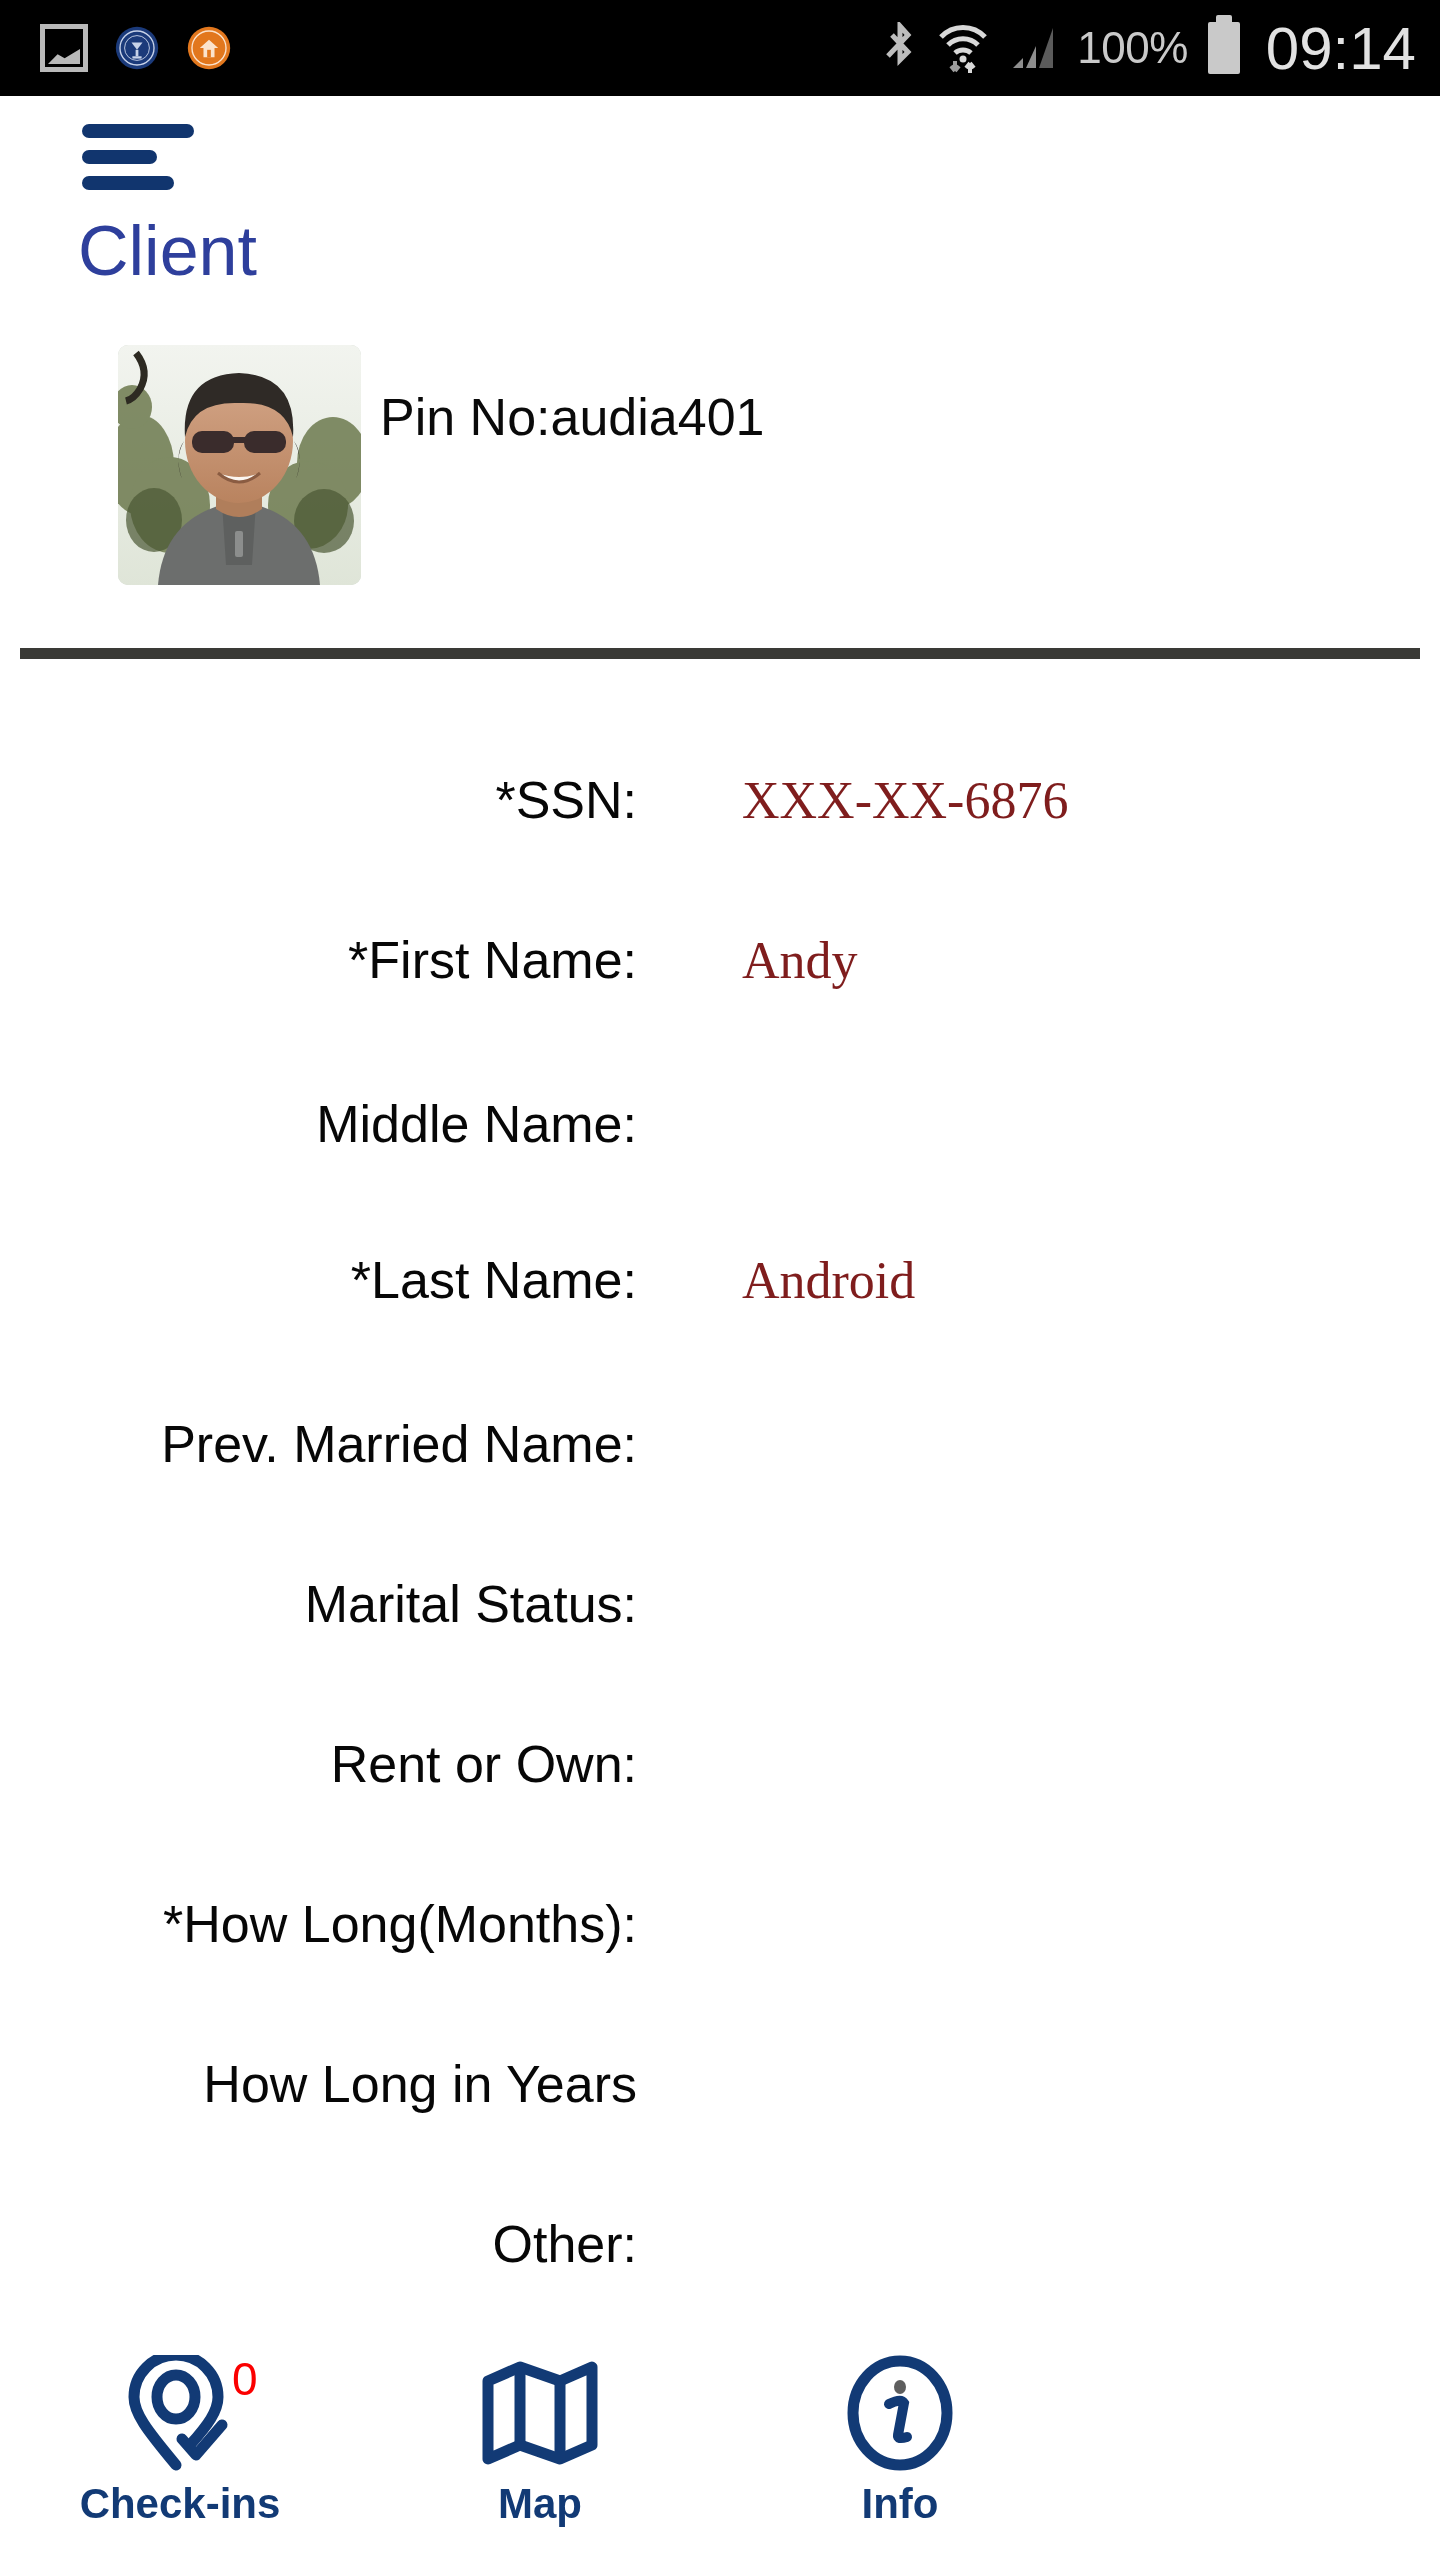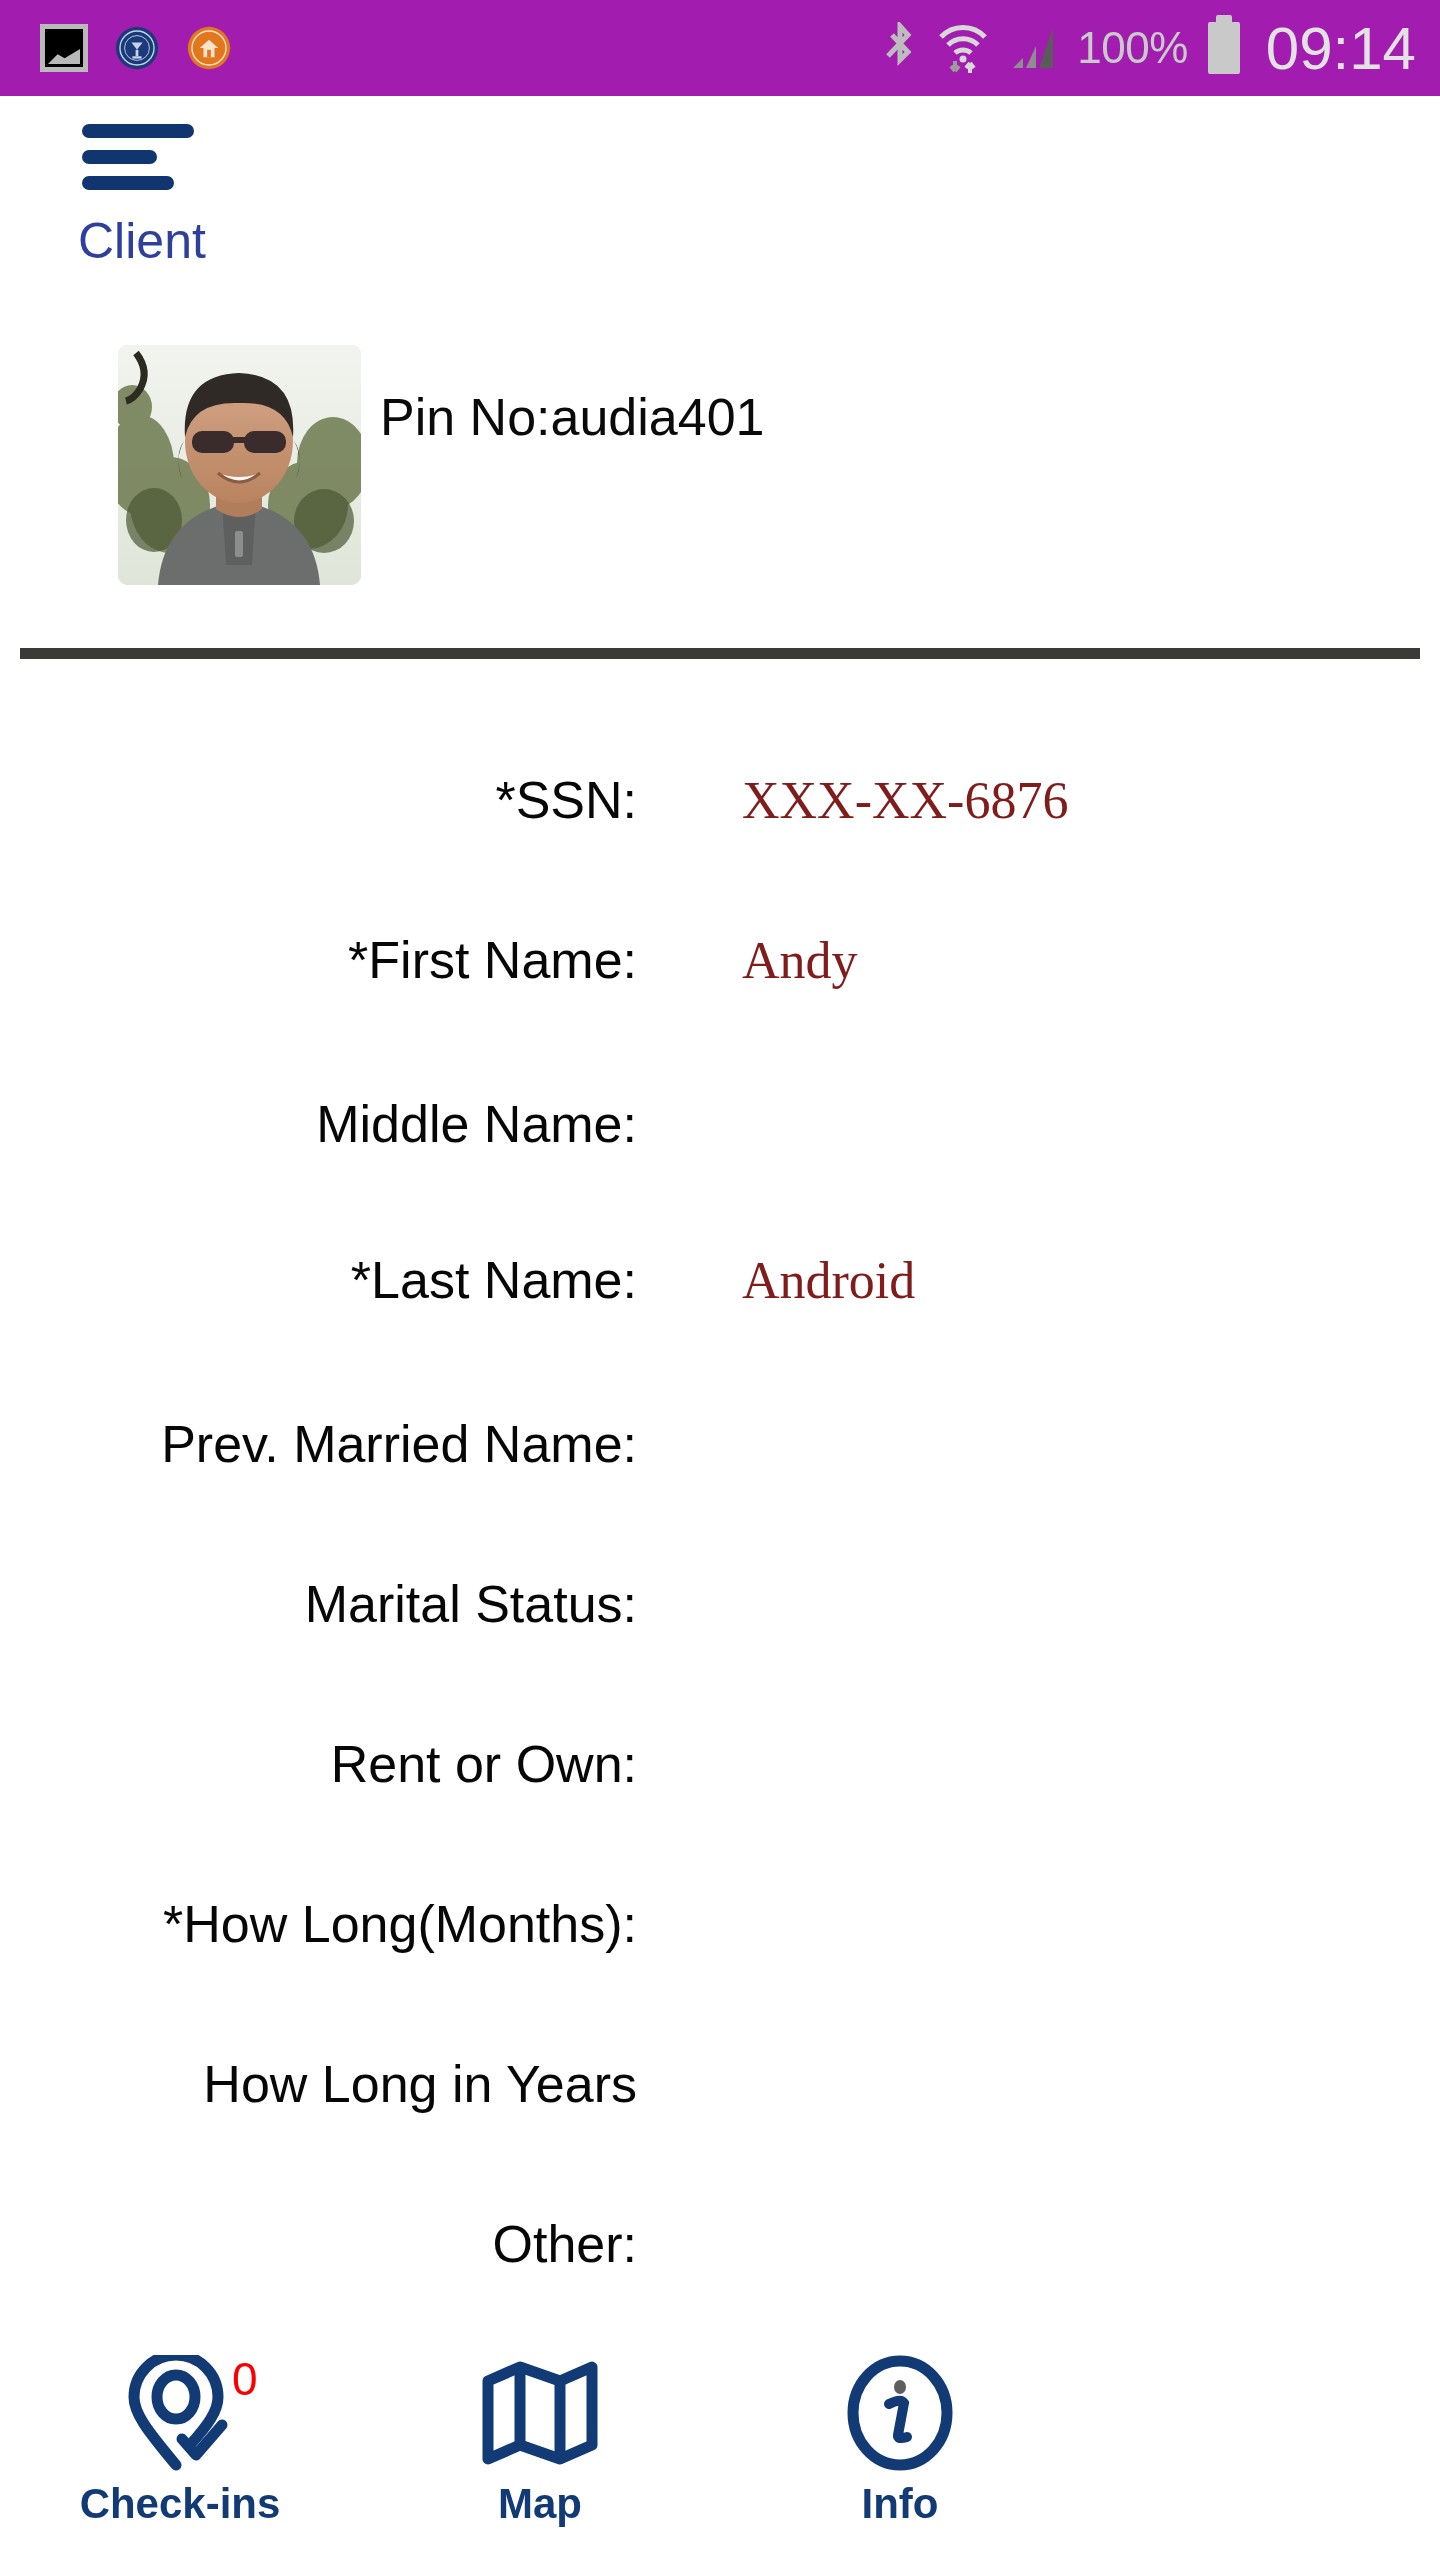--- a/index.html
+++ b/index.html
@@ -16,21 +16,21 @@
     height: 2560px;
     background: #ffffff;
   }
 
   
   .status-bar {
     position: absolute;
     top: 0; left: 0;
     width: 1440px;
     height: 96px;
-    background: #a21caf;
+    background: #000000;
     display: flex;
     align-items: center;
   }
   .status-left {
     display: flex;
     align-items: center;
     gap: 26px;
     padding-left: 40px;
   }
   .status-right {
@@ -111,21 +111,21 @@
     background: #11356e;
     border-radius: 8px;
     margin-bottom: 12px;
   }
   .hamburger span:nth-child(1) { width: 112px; }
   .hamburger span:nth-child(2) { width: 75px; }
   .hamburger span:nth-child(3) { width: 92px; }
 
   .page-title {
     margin: 20px 0 0 78px;
-    font-size: 50px;
+    font-size: 70px;
     color: #2e3f9c;
     font-family: "Liberation Sans", sans-serif;
     line-height: 1;
   }
 
   
   .profile {
     position: absolute;
     top: 345px; left: 0;
     width: 1440px;

